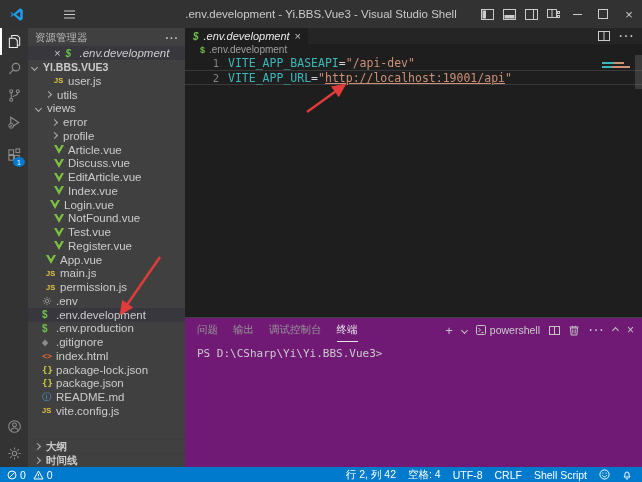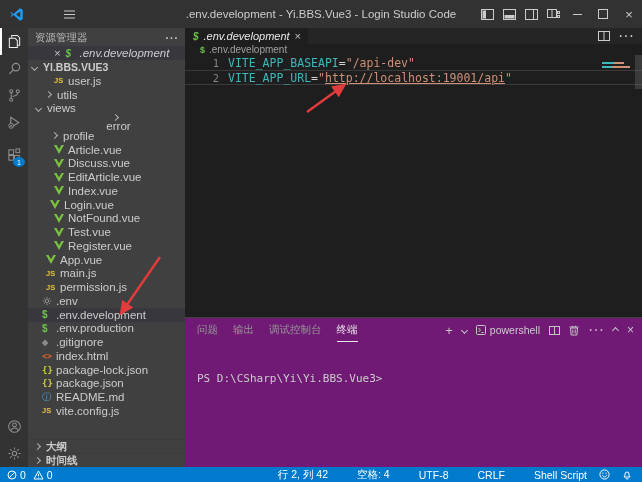--- a/index.html
+++ b/index.html
@@ -78,21 +78,21 @@
   .panel-tabs{height:24px;display:flex;align-items:center;padding:0 8px 0 12px;flex:none;}
   .ptab{font-size:10.5px;color:#969696;margin-right:15px;height:100%;display:flex;align-items:center;border-bottom:1px solid transparent;box-sizing:border-box;}
   .ptab.active{color:#e7e7e7;border-bottom-color:#e7e7e7;}
   .panel-actions{margin-left:auto;display:flex;align-items:center;gap:9px;color:#c5c5c5;}
   .pa-plus{font-size:13px;line-height:1;}
   .chev-s{display:inline-block;width:4px;height:4px;border-right:1.2px solid #c5c5c5;border-bottom:1.2px solid #c5c5c5;}
   .chev-s.down{transform:rotate(45deg);}
   .chev-s.up{transform:rotate(-135deg);}
   .ps-btn{display:flex;align-items:center;gap:4px;font-size:10.5px;color:#cccccc;}
   .pa-close{font-size:12px;}
-  .terminal{flex:1;padding:5px 0 0 12px;font-family:"DejaVu Sans Mono",monospace;font-size:11px;color:#cccccc;margin-top:25px;}
+  .terminal{flex:1;padding:5px 0 0 12px;font-family:"DejaVu Sans Mono",monospace;font-size:11px;color:#cccccc;}
 
   
   .statusbar{height:15px;background:#007acc;color:#ffffff;display:flex;align-items:center;font-size:10.5px;flex:none;}
   .sb-left{display:flex;align-items:center;gap:3px;padding-left:7px;}
   .sb-right{margin-left:auto;display:flex;align-items:center;gap:12px;padding-right:10px;}
   .sb-seg{display:flex;align-items:center;gap:3px;}
 
   
   .arrows{position:absolute;left:0;top:0;pointer-events:none;z-index:50;}
   svg{display:block;}
@@ -112,21 +112,21 @@
       <span class="menu-icon">
         <svg width="11" height="9" viewBox="0 0 11 9">
             <g stroke="#cccccc" stroke-width="1">
               <line x1="0" y1="1" x2="11" y2="1"></line>
               <line x1="0" y1="4.5" x2="11" y2="4.5"></line>
               <line x1="0" y1="8" x2="11" y2="8"></line>
             </g>
           </svg>
       </span>
     </div>
-    <div class="tb-title">.env.development - Yi.BBS.Vue3 - Login Studio Code</div>
+    <div class="tb-title">.env.development - Yi.BBS.Vue3 - Visual Studio Shell</div>
     <div class="tb-right">
       <span class="tb-ic">
         <svg width="13" height="11" viewBox="0 0 13 11">
             <rect x="0.5" y="0.5" width="12" height="10" fill="none" stroke="#cccccc"></rect>
             <rect x="1.5" y="1.5" width="3.5" height="8" fill="#cccccc"></rect>
           </svg>
       </span>
       <span class="tb-ic">
         <svg width="13" height="11" viewBox="0 0 13 11">
             <rect x="0.5" y="0.5" width="12" height="10" fill="none" stroke="#cccccc"></rect>
@@ -241,21 +241,21 @@
             <span class="tree-label">user.js</span>
           </div>
           <div class="tree-row" style="padding-left: 18px;">
             <span class="chev right"></span>
             <span class="tree-label">utils</span>
           </div>
           <div class="tree-row" style="padding-left: 8px;">
             <span class="chev down"></span>
             <span class="tree-label">views</span>
           </div>
-          <div class="tree-row" style="padding-left: 24px; flex-direction: column;">
+          <div class="tree-row" style="padding-left: 24px;">
             <span class="chev right"></span>
             <span class="tree-label">error</span>
           </div>
           <div class="tree-row" style="padding-left: 24px;">
             <span class="chev right"></span>
             <span class="tree-label">profile</span>
           </div>
           <div class="tree-row" style="padding-left: 26px;">
             <span class="fi">
               <svg width="10" height="9" viewBox="0 0 10 9">
@@ -504,21 +504,21 @@
       <svg width="11" height="10" viewBox="0 0 11 10" style="margin-left:4px">
           <g fill="none" stroke="#ffffff" stroke-width="1">
             <path d="M5.5 1 10 9H1z"></path>
             <line x1="5.5" y1="4" x2="5.5" y2="6.2"></line>
             <line x1="5.5" y1="7.4" x2="5.5" y2="8"></line>
           </g>
         </svg>
       <span>0</span>
     </div>
     <div class="sb-right">
-      <span id="status-right" style="display:flex;gap:29px;">
+      <span id="status-right" style="display:flex;gap:12px;">
           <span class="sb-seg">行 2, 列 42</span>
           <span class="sb-seg">空格: 4</span>
           <span class="sb-seg">UTF-8</span>
           <span class="sb-seg">CRLF</span>
           <span class="sb-seg">Shell Script</span>
         </span>
       <span>
         <svg width="11" height="11" viewBox="0 0 11 11">
             <g fill="none" stroke="#ffffff">
               <circle cx="5.5" cy="5.5" r="4.6"></circle>

